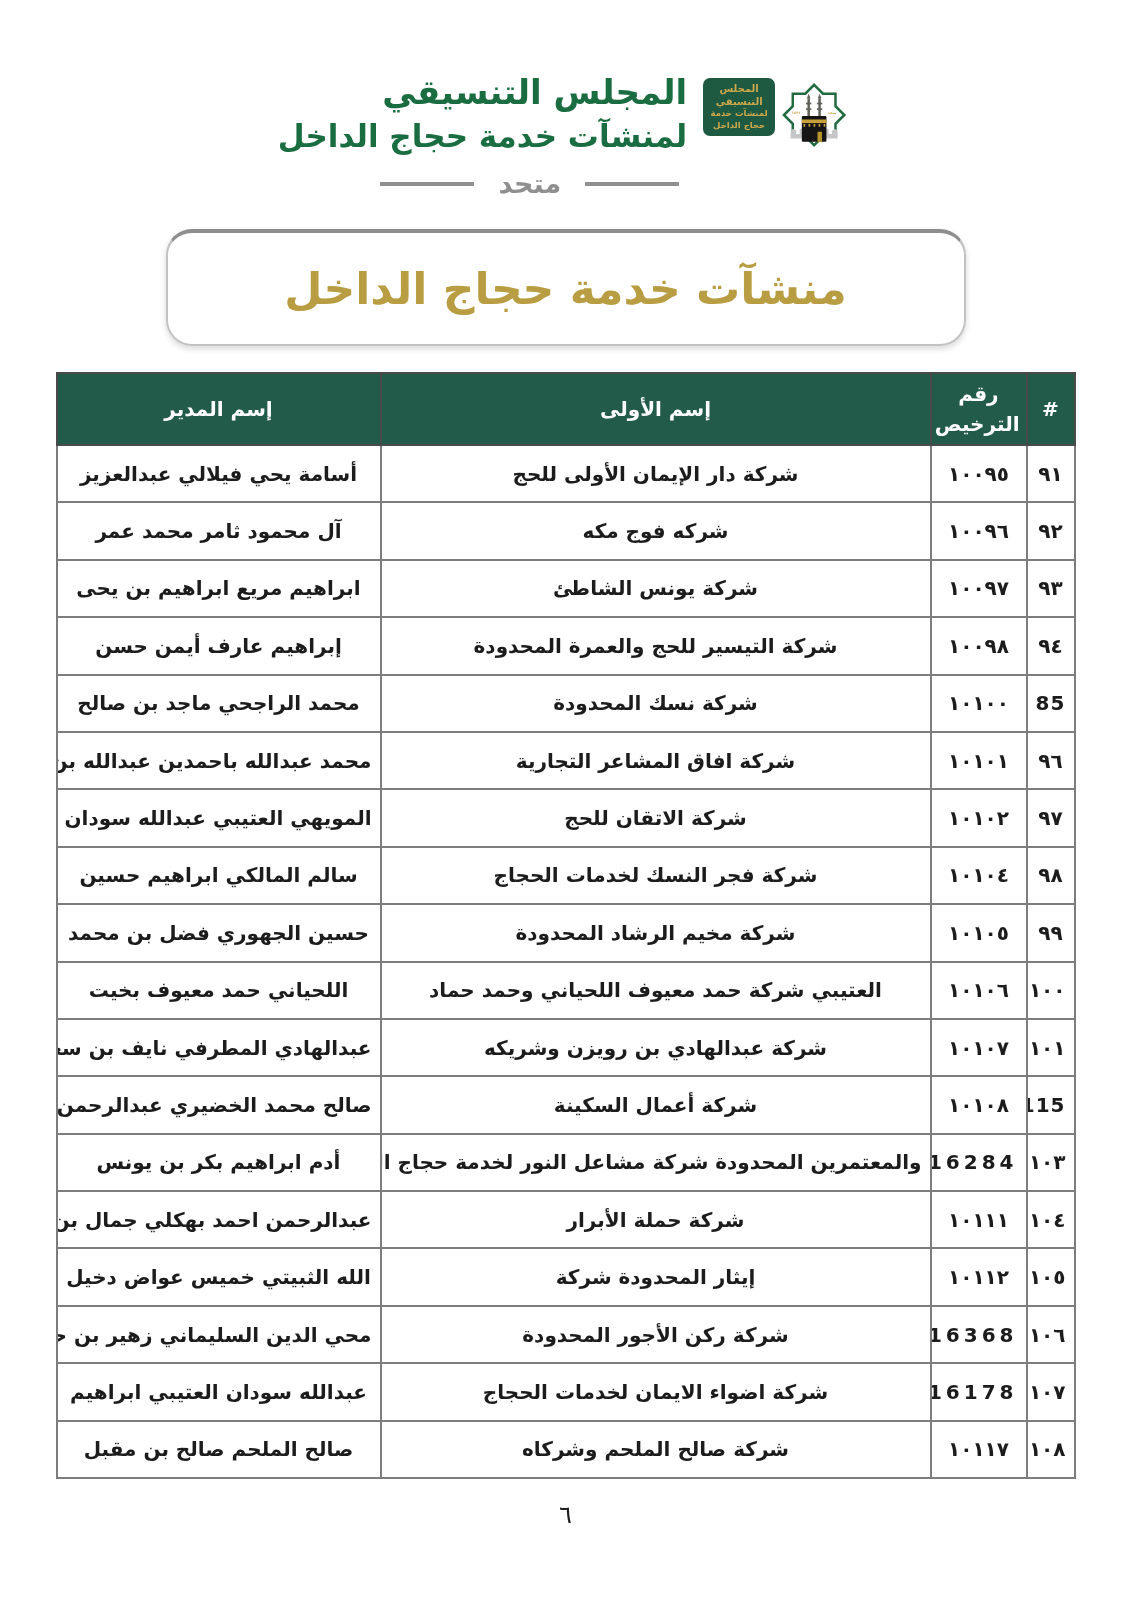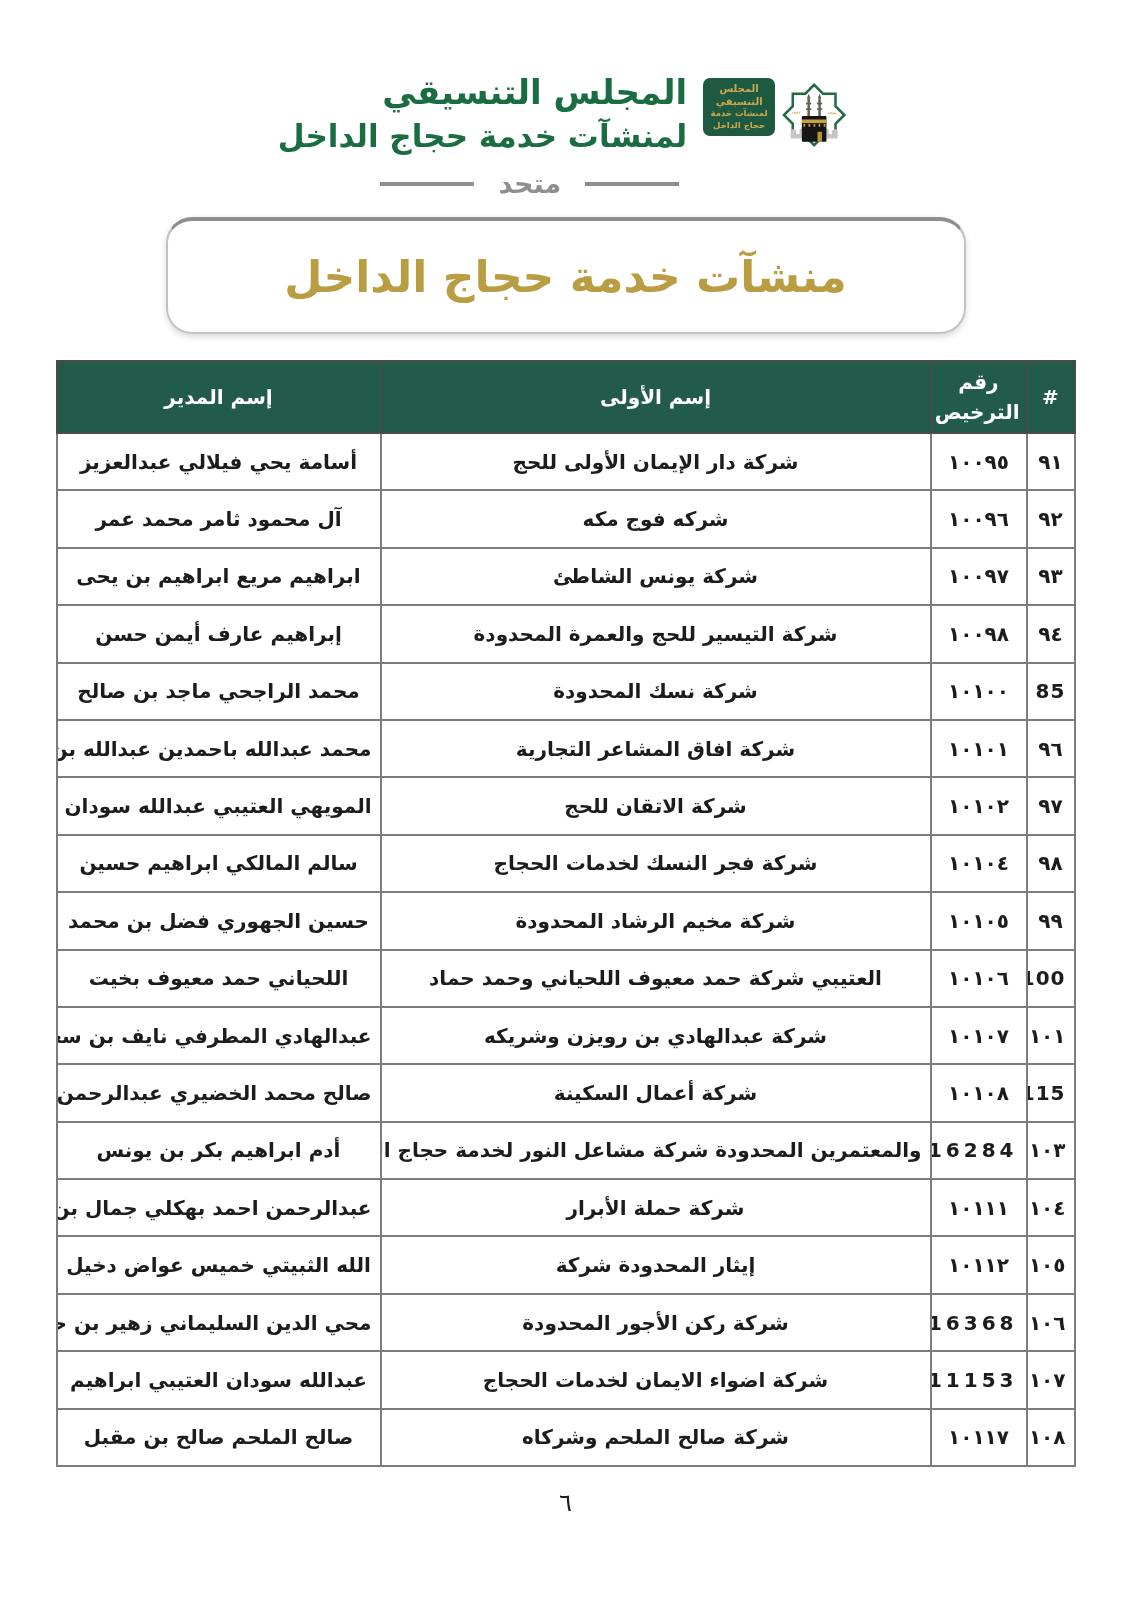--- a/index.html
+++ b/index.html
@@ -35,21 +35,21 @@
   }
   .brand-line2{
     color:var(--brand-green);font-size:31px;font-weight:bold;margin-top:6px;text-align:right;
   }
   .tagline{display:flex;direction:rtl;align-items:center;justify-content:flex-start;gap:24px;margin-top:14px;padding-right:8px}
   .tagline .rule{width:94px;height:4px;background:var(--tagline-gray)}
   .tagline-word{color:var(--tagline-gray);font-size:27px;font-weight:bold;letter-spacing:2px}
 
   
   .title-box{
-    width:800px;height:117px;margin:18px auto 0;
+    width:800px;height:117px;margin:30px auto 0;
     border:2px solid #c2c2c2;border-top:4px solid #8e8e8e;border-radius:26px;
     box-shadow:0 3px 6px rgba(0,0,0,.15);
     display:flex;align-items:center;justify-content:center;
     color:var(--gold);font-size:44px;font-weight:bold;
   }
 
   
   table.listing{
     width:1018px;margin:26px auto 0;border-collapse:collapse;direction:rtl;
     table-layout:fixed;
@@ -197,21 +197,21 @@
           <td class="c-company">شركة فجر النسك لخدمات الحجاج</td>
           <td class="c-manager">سالم المالكي ابراهيم حسين</td>
         </tr>
         <tr>
           <td class="c-index">٩٩</td>
           <td class="c-license">١٠١٠٥</td>
           <td class="c-company">شركة مخيم الرشاد المحدودة</td>
           <td class="c-manager">حسين الجهوري فضل بن محمد</td>
         </tr>
         <tr>
-          <td class="c-index">100</td>
+          <td class="c-index">١٠٠</td>
           <td class="c-license">١٠١٠٦</td>
           <td class="c-company">العتيبي شركة حمد معيوف اللحياني وحمد حماد</td>
           <td class="c-manager">اللحياني حمد معيوف بخيت</td>
         </tr>
         <tr>
           <td class="c-index">١٠١</td>
           <td class="c-license">١٠١٠٧</td>
           <td class="c-company">شركة عبدالهادي بن رويزن وشريكه</td>
           <td class="c-manager">عبدالهادي المطرفي نايف بن سعود</td>
         </tr>
@@ -240,21 +240,21 @@
           <td class="c-manager">الله الثبيتي خميس عواض دخيل</td>
         </tr>
         <tr>
           <td class="c-index">١٠٦</td>
           <td class="c-license">16368</td>
           <td class="c-company">شركة ركن الأجور المحدودة</td>
           <td class="c-manager">محي الدين السليماني زهير بن حسن</td>
         </tr>
         <tr>
           <td class="c-index">١٠٧</td>
-          <td class="c-license">11153</td>
+          <td class="c-license">16178</td>
           <td class="c-company">شركة اضواء الايمان لخدمات الحجاج</td>
           <td class="c-manager">عبدالله سودان العتيبي ابراهيم</td>
         </tr>
         <tr>
           <td class="c-index">١٠٨</td>
           <td class="c-license">١٠١١٧</td>
           <td class="c-company">شركة صالح الملحم وشركاه</td>
           <td class="c-manager">صالح الملحم صالح بن مقبل</td>
         </tr>
       </tbody>

